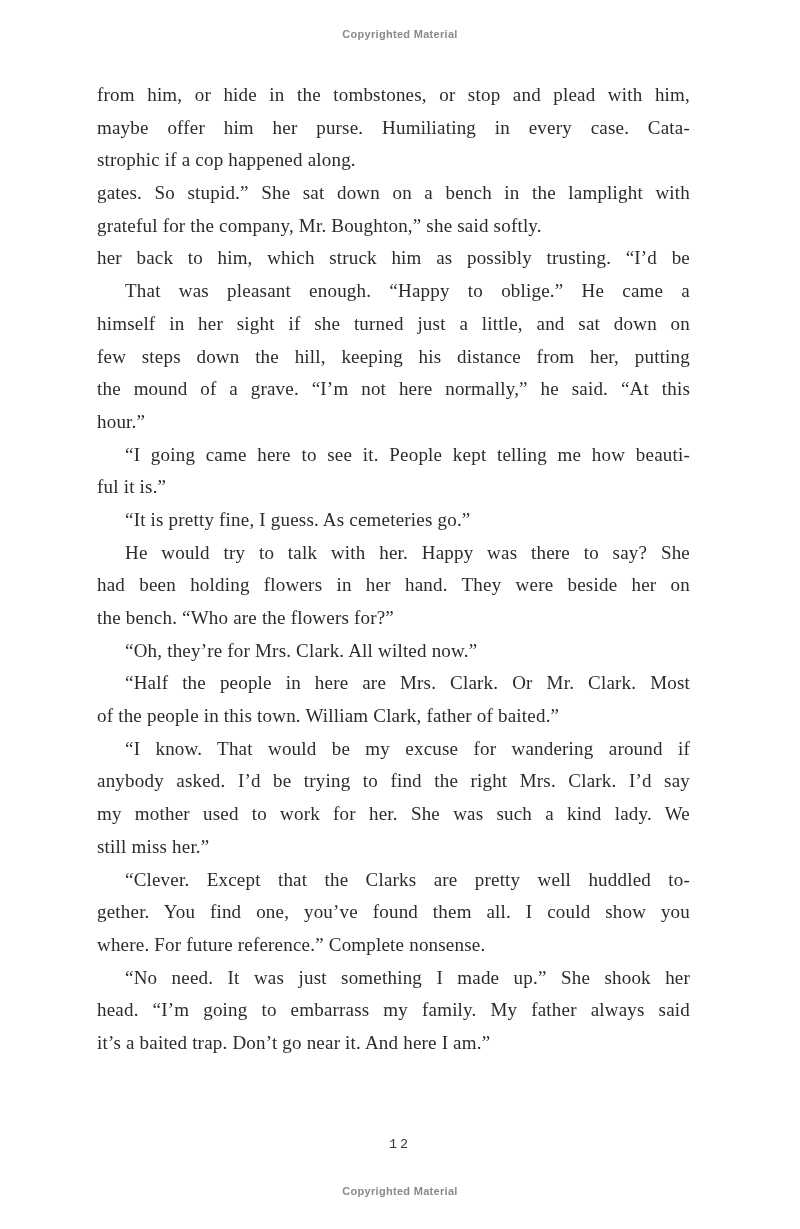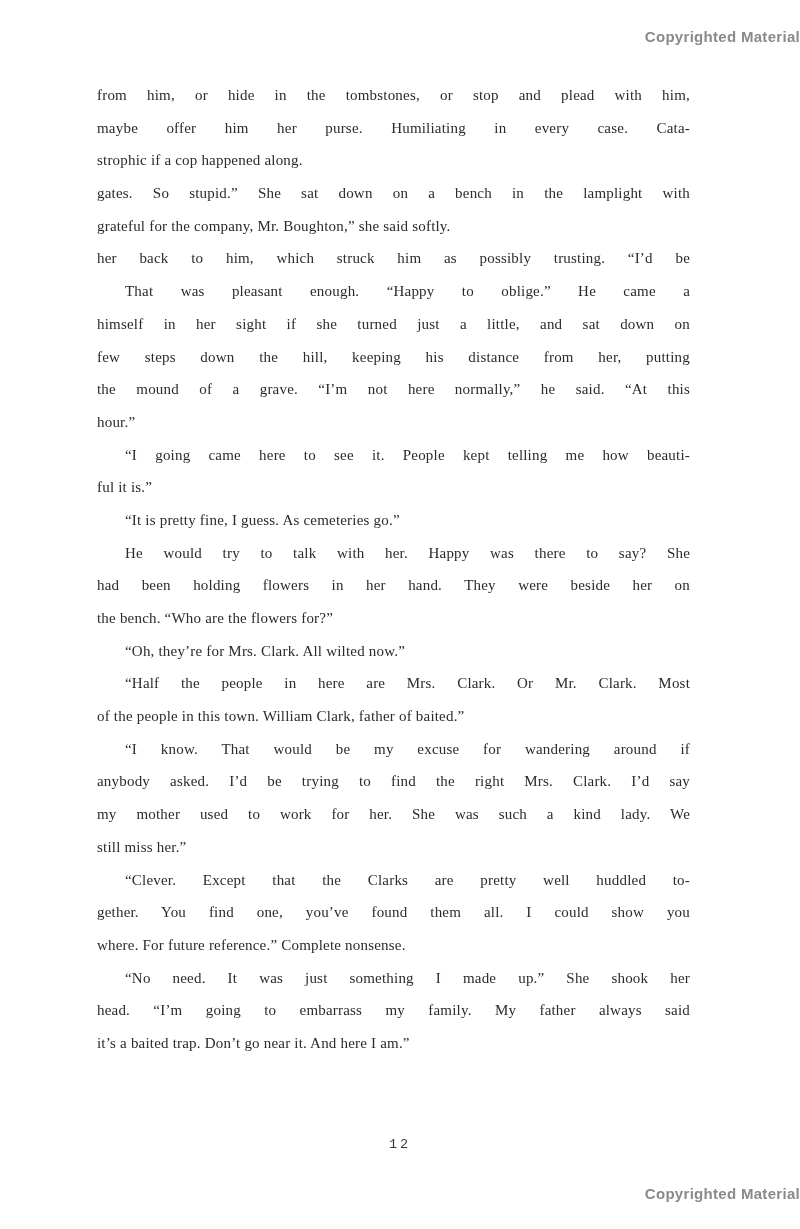--- a/index.html
+++ b/index.html
@@ -12,36 +12,36 @@
     width: 800px;
     height: 1229px;
     background: #ffffff;
     overflow: hidden;
     font-family: "Liberation Serif", serif;
   }
   .copyright {
     position: absolute;
     left: 0;
     right: 0;
-    text-align: right;
+    text-align: center;
     font-family: "Liberation Sans", sans-serif;
     font-weight: bold;
-    font-size: 15px;
+    font-size: 11px;
     color: #8a8a8a;
     letter-spacing: 0.3px;
   }
   .copyright.top { top: 28px; }
   .copyright.bottom { top: 1185px; }
 
   .text-block {
     position: absolute;
     top: 79px;
     left: 97px;
     width: 593px;
-    font-size: 15px;
+    font-size: 19px;
     line-height: 32.7px;
     color: #2b2b2b;
     letter-spacing: 0.2px;
   }
   .para { margin: 0; }
   .line {
     text-align: justify;
     text-align-last: justify;
     height: 32.7px;
     overflow: hidden;

